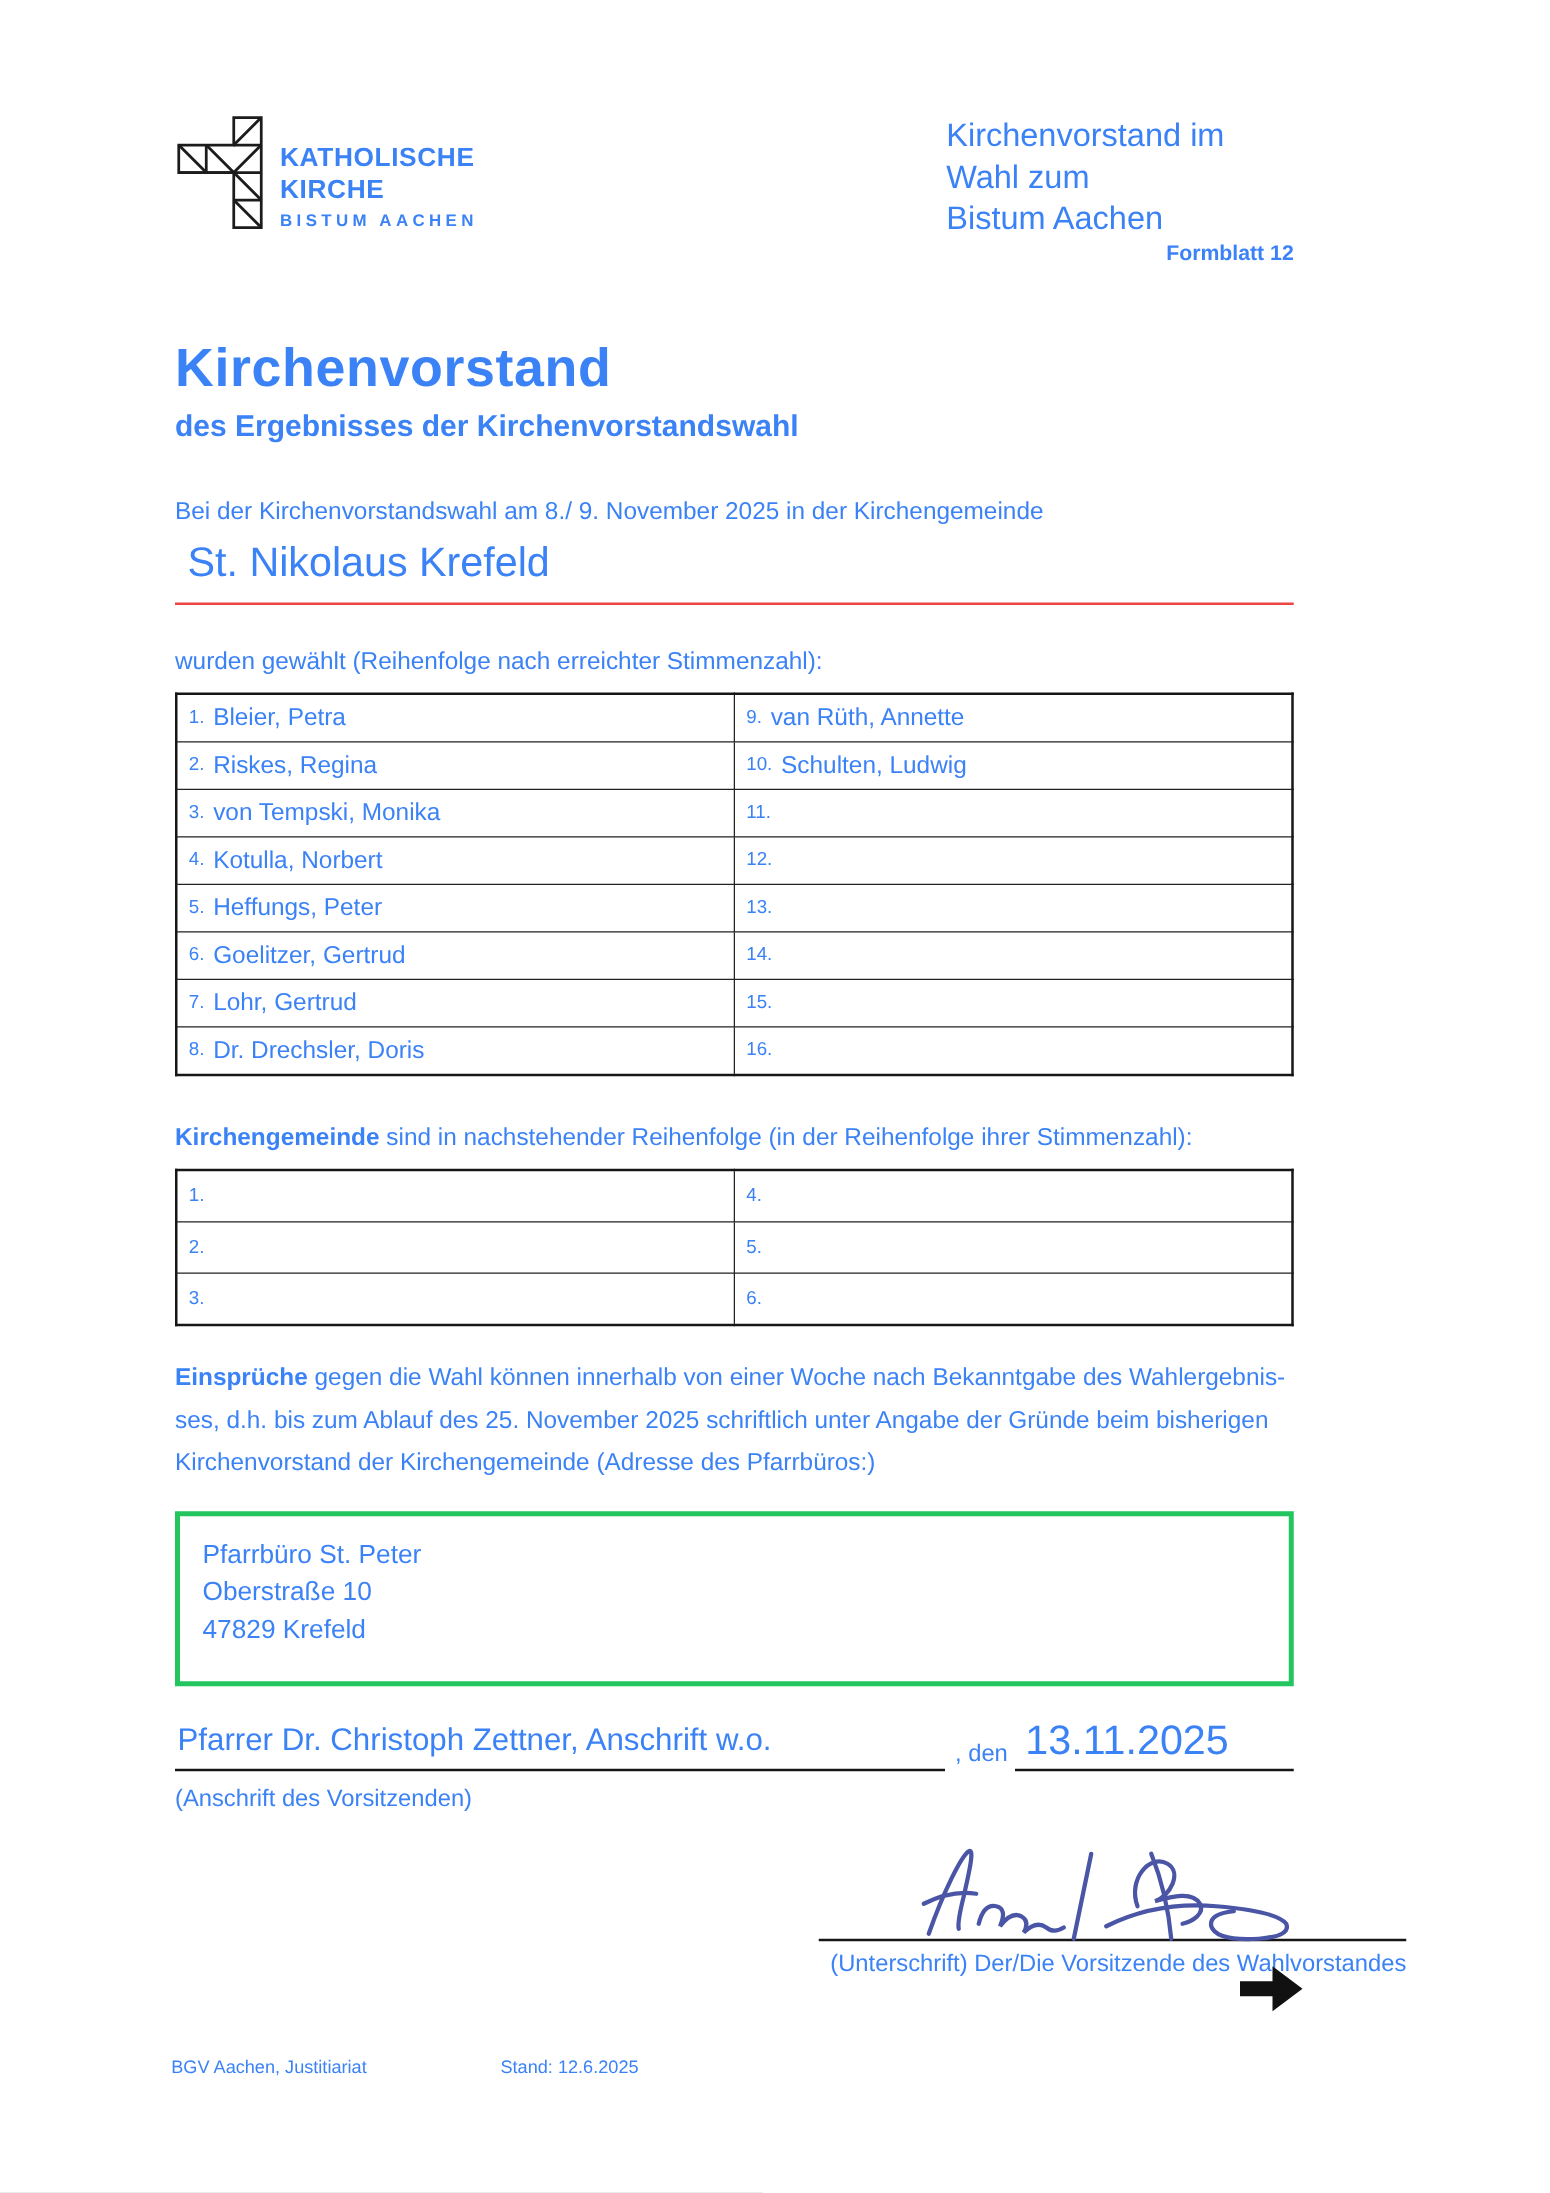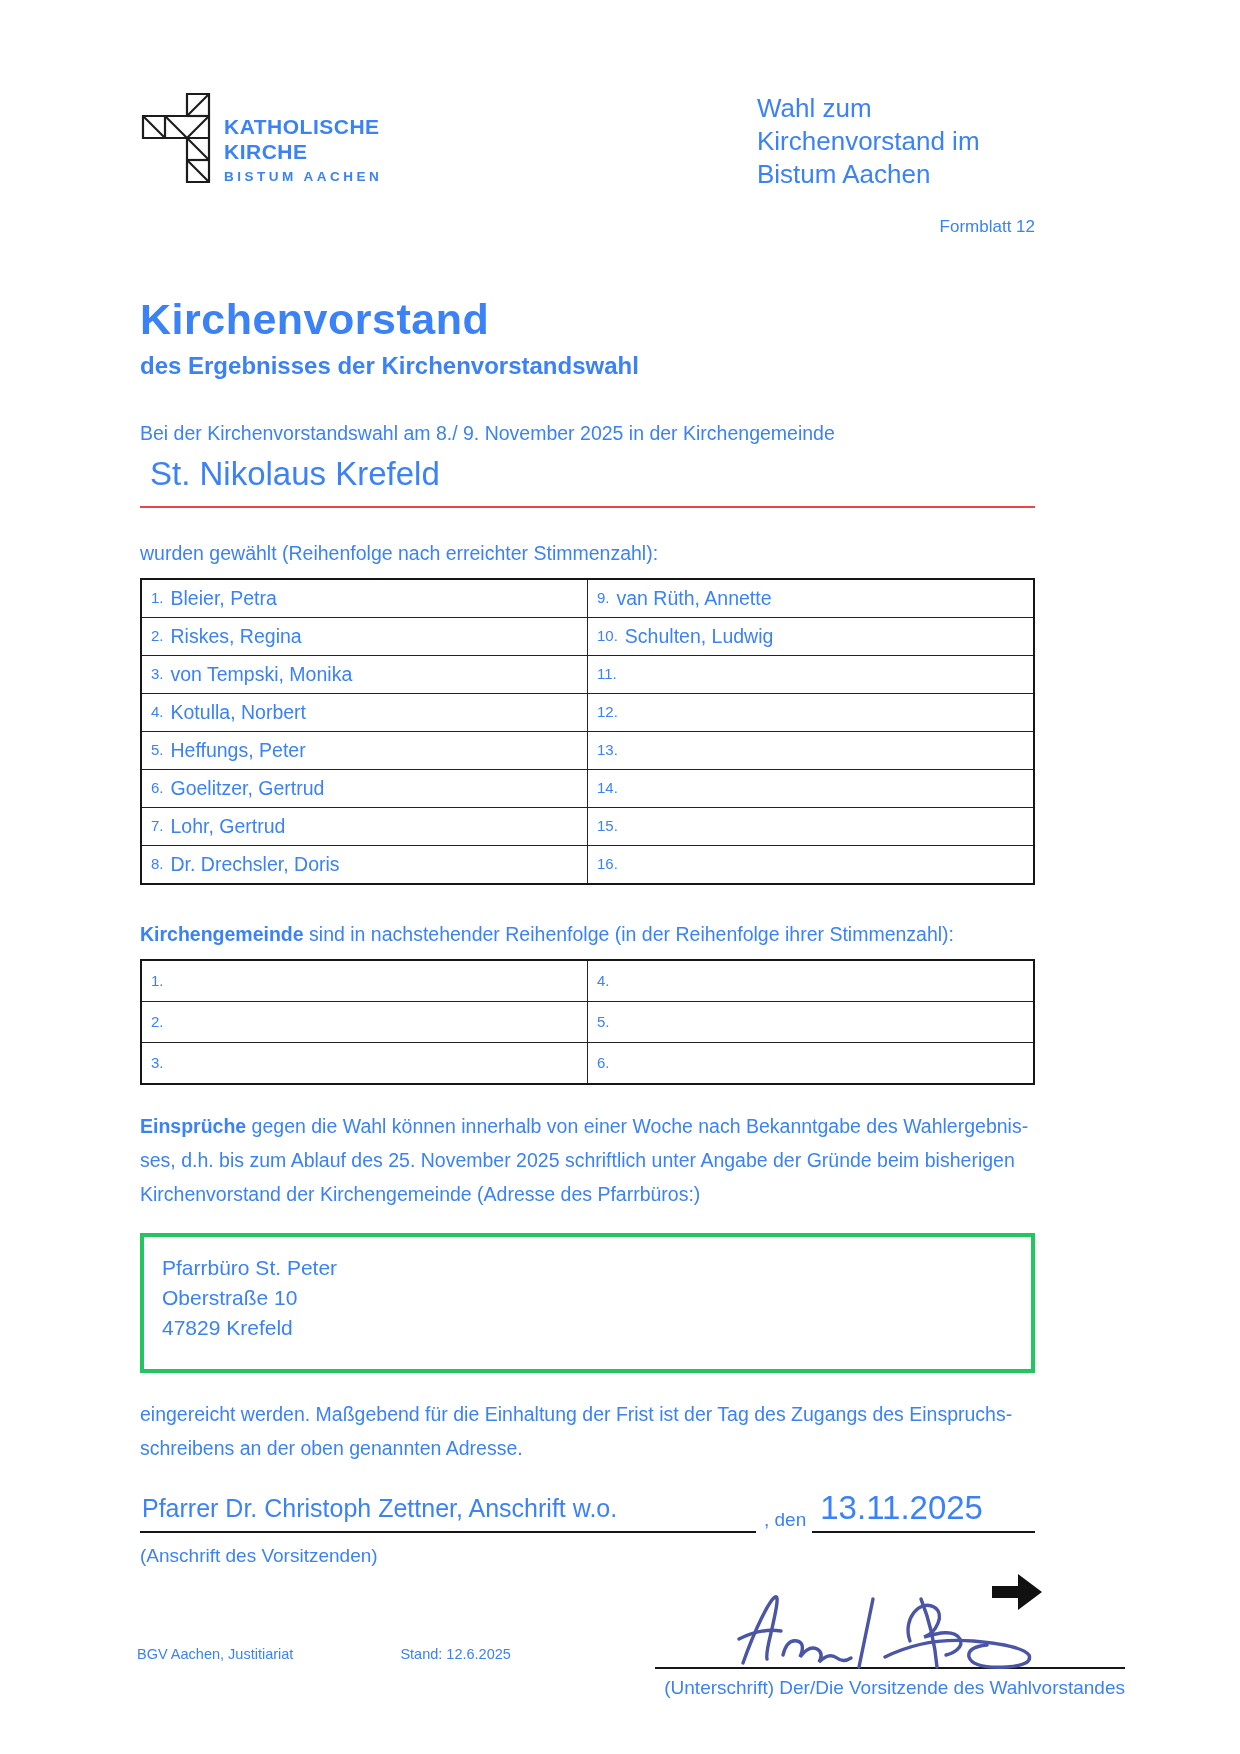--- a/index.html
+++ b/index.html
@@ -16,21 +16,21 @@
 
   
   .header{display:flex;justify-content:space-between;padding-top:92px;}
   .logo{display:flex;align-items:flex-start;}
   .logo svg{display:block;margin-right:12px;}
   .logo-text{margin-top:22px;}
   .logo-line{font-size:21px;font-weight:bold;letter-spacing:.5px;line-height:25px;}
   .logo-sub{font-size:13.5px;font-weight:bold;letter-spacing:3.5px;margin-top:5px;}
   .header-right{width:278px;}
   .header-right .claim{font-size:26px;line-height:33px;}
-  .formblatt{font-size:17px;font-weight:normal;text-align:right;margin-top:26px;}
+  .formblatt{font-size:17px;font-weight:bold;text-align:right;margin-top:2px;}
 
   
   .title{font-size:43px;font-weight:bold;margin-top:58px;letter-spacing:.5px;}
   .subtitle{font-size:24px;font-weight:bold;margin-top:8px;}
 
   
   .intro{font-size:19.5px;margin-top:42px;}
   .parish{
     font-size:33px;margin-top:10px;padding:0 0 13px 10px;
     border-bottom:2px solid #ef4444;
@@ -123,22 +123,22 @@
           </svg>
         </span>
         <div class="logo-text">
           <div class="logo-line">KATHOLISCHE</div>
           <div class="logo-line">KIRCHE</div>
           <div class="logo-sub">BISTUM AACHEN</div>
         </div>
       </div>
       <div class="header-right">
         <div class="claim">
+          <div>Kirchenvorstand im</div>
           <div>Wahl zum</div>
-          <div>Kirchenvorstand im</div>
           <div>Bistum Aachen</div>
         </div>
         <div class="formblatt">Formblatt 12</div>
       </div>
     </div>
 
     <div class="title">Kirchenvorstand</div>
     <div class="subtitle">des Ergebnisses der Kirchenvorstandswahl</div>
 
     <div class="intro">Bei der Kirchenvorstandswahl am 8./ 9. November 2025 in der Kirchengemeinde</div>
@@ -207,24 +207,20 @@
       <div class="line">ses, d.h. bis zum Ablauf des 25. November 2025 schriftlich unter Angabe der Gründe beim bisherigen</div>
       <div class="line">Kirchenvorstand der Kirchengemeinde (Adresse des Pfarrbüros:)</div>
     </div>
 
     <div class="address-box">
       <div>Pfarrbüro St. Peter</div>
       <div>Oberstraße 10</div>
       <div>47829 Krefeld</div>
     </div>
 
-    <div class="para">
-      <div class="line">eingereicht werden. Maßgebend für die Einhaltung der Frist ist der Tag des Zugangs des Einspruchs-</div>
-      <div class="line">schreibens an der oben genannten Adresse.</div>
-    </div>
 
     <div class="sign-row">
       <div class="sign-name">Pfarrer Dr. Christoph Zettner, Anschrift w.o.</div>
       <div class="den">, den</div>
       <div class="sign-date">13.11.2025</div>
     </div>
     <div class="sign-caption">(Anschrift des Vorsitzenden)</div>
 
     <div class="sig-area">
       <span>

